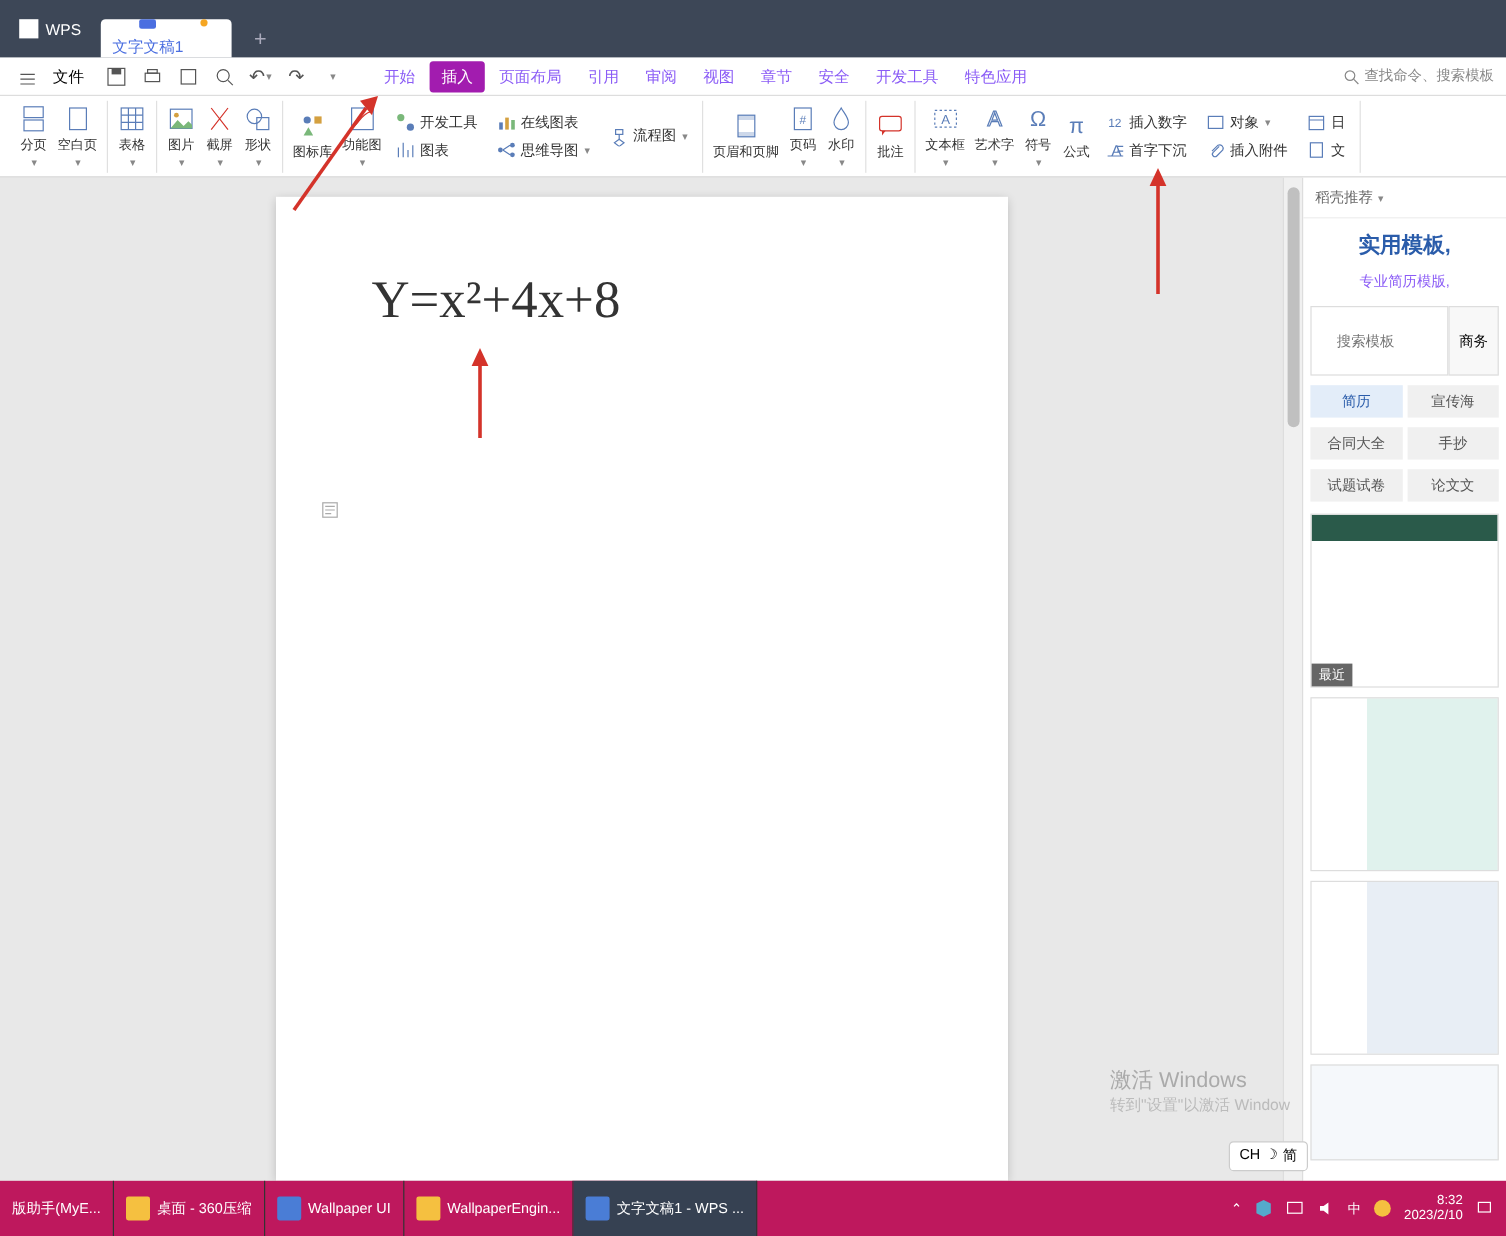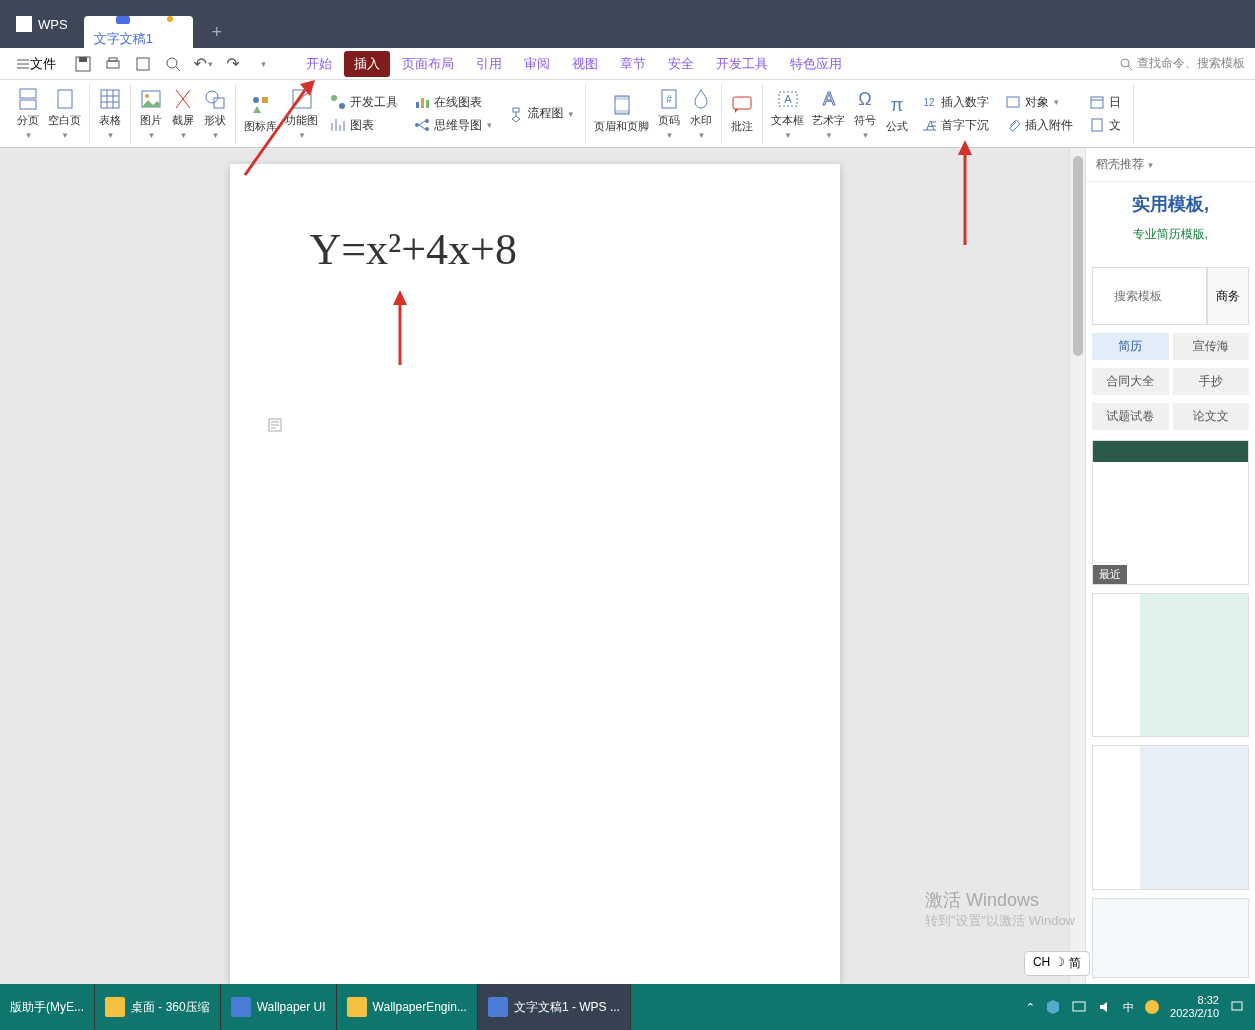--- a/index.html
+++ b/index.html
@@ -7,26 +7,26 @@
 
 .titlebar { height: 48px; background: #3d4757; display: flex; align-items: center; }
 .wps-tab { height: 36px; padding: 0 16px; display: flex; align-items: center; color: #fff; gap: 6px; font-size: 13px; }
 .wps-logo { width: 16px; height: 16px; background: #fff; display: inline-block; }
 .doc-tab { height: 32px; margin-top: 16px; background: #fff; border-radius: 4px 4px 0 0; padding: 0 40px 0 10px; display: flex; align-items: center; gap: 6px; font-size: 13px; color: #4a6ee0; position: relative; flex-direction: column; }
 .doc-icon { width: 14px; height: 14px; background: #4a6ee0; border-radius: 2px; }
 .tab-dot { width: 6px; height: 6px; background: #f5a623; border-radius: 50%; position: absolute; right: 20px; }
 .new-tab { width: 32px; height: 32px; margin-top: 16px; display: flex; align-items: center; justify-content: center; color: #aab; font-size: 18px; margin-left: 8px; }
 
 .menubar { height: 32px; background: #fff; border-bottom: 1px solid #ddd; display: flex; align-items: center; padding: 0 10px; gap: 4px; }
-.file-menu { display: flex; align-items: center; gap: 0; padding: 0 6px; font-size: 13px; }
+.file-menu { display: flex; align-items: flex-end; gap: 14px; padding: 0 6px; font-size: 13px; }
 .menu-icons { display: flex; gap: 12px; margin-left: 8px; }
 .menu-icon { width: 18px; height: 18px; display: flex; align-items: center; justify-content: center; color: #555; }
 .menu-tabs { display: flex; margin-left: 20px; gap: 2px; }
 .menu-tab { padding: 4px 10px; font-size: 13px; color: #8b5cf6; cursor: pointer; border-radius: 3px; }
-.menu-tab.active { background: #7f1d1d; color: #fff; }
+.menu-tab.active { background: #a21caf; color: #fff; }
 .search-box { margin-left: auto; display: flex; align-items: center; gap: 4px; font-size: 12px; color: #888; text-align: right; }
 
 .ribbon { height: 68px; background: #fff; border-bottom: 1px solid #ccc; display: flex; align-items: center; padding: 0 8px; }
 .ribbon-group { display: flex; align-items: center; padding: 0 8px; gap: 8px; border-right: 1px solid #e0e0e0; height: 60px; }
 .ribbon-btn { display: flex; flex-direction: column; align-items: center; gap: 2px; font-size: 11px; color: #333; cursor: pointer; }
 .ribbon-btn-icon { width: 24px; height: 24px; display: flex; align-items: center; justify-content: center; }
 .ribbon-btn-stack { display: flex; flex-direction: column; gap: 2px; }
 .ribbon-btn-h { display: flex; align-items: center; gap: 4px; font-size: 12px; color: #333; padding: 2px 4px; }
 .small-icon { width: 16px; height: 16px; }
 
@@ -35,40 +35,40 @@
 .page { width: 610px; min-height: 800px; background: #fff; margin-top: 16px; box-shadow: 0 2px 8px rgba(0,0,0,0.2); padding: 60px 80px; position: relative; }
 .equation { font-size: 44px; color: #333; font-family: "Times New Roman", serif; }
 .doc-side-icon { position: absolute; left: 268px; top: 270px; width: 14px; height: 14px; color: #888; }
 
 .scrollbar-v { width: 16px; background: #f0f0f0; display: flex; flex-direction: column; border-left: 1px solid #ddd; }
 .scroll-thumb { width: 10px; height: 200px; background: #c0c0c0; margin: 8px auto 0; border-radius: 5px; }
 
 .sidebar { width: 170px; background: #fff; border-left: 1px solid #ddd; display: flex; flex-direction: column; }
 .sidebar-header { padding: 8px 10px; font-size: 12px; color: #666; border-bottom: 1px solid #eee; }
 .sidebar-title { padding: 10px; font-size: 18px; font-weight: bold; color: #2a5caa; text-align: center; }
-.sidebar-sub { font-size: 12px; color: #15803d; text-align: center; margin-bottom: 20px; }
+.sidebar-sub { font-size: 12px; color: #8b5cf6; text-align: center; margin-bottom: 8px; }
 .sidebar-search { margin: 4px 6px; display: flex; }
 .sidebar-search input { flex: 1; border: 1px solid #ddd; padding: 21px; font-size: 12px; width: 80px; }
 .sidebar-search button { border: 1px solid #ddd; background: #f8f8f8; padding: 5px 8px; font-size: 12px; }
 .tag-row { display: flex; gap: 4px; padding: 4px 6px; }
 .tag { flex: 1; background: #f0f0f0; padding: 5px; font-size: 12px; text-align: center; color: #555; }
 .tag.active { background: #e3edf9; color: #2a5caa; }
 .template-list { flex: 1; overflow: hidden; padding: 6px; display: flex; flex-direction: column; gap: 8px; }
 .template-item { height: 145px; background: linear-gradient(135deg, #e8f4f0, #fff); border: 1px solid #ddd; position: relative; }
 .template-badge { position: absolute; bottom: 0; left: 0; background: #666; color: #fff; font-size: 11px; padding: 2px 6px; }
 
 .arrow { position: absolute; pointer-events: none; }
 .arrow-line { stroke: #d4332a; stroke-width: 3; fill: none; }
 .arrow-head { fill: #d4332a; }
 
 .watermark { position: absolute; right: 180px; bottom: 100px; color: #bbb; font-size: 13px; }
 .watermark-title { font-size: 18px; color: #aaa; }
 .ime-badge { position: absolute; right: 165px; bottom: 54px; background: #fff; border: 1px solid #ccc; border-radius: 4px; padding: 3px 8px; font-size: 12px; display: flex; gap: 4px; }
 
-.taskbar { position: absolute; bottom: 0; left: 0; right: 0; height: 46px; background: #0f766e; display: flex; align-items: center; }
+.taskbar { position: absolute; bottom: 0; left: 0; right: 0; height: 46px; background: #be185d; display: flex; align-items: center; }
 .task-item { height: 46px; padding: 0 10px; display: flex; align-items: center; gap: 6px; color: #fff; font-size: 12px; border-right: 1px solid #333; }
 .task-item.active { background: #364152; }
 .task-icon { width: 20px; height: 20px; background: #5588cc; border-radius: 2px; }
 .tray { margin-left: auto; display: flex; align-items: center; gap: 10px; color: #fff; font-size: 11px; padding-right: 10px; }
 .tray-icon { width: 16px; height: 16px; }
 .clock { text-align: right; line-height: 1.2; }
 
 svg { display: block; }
 .drop { font-size: 9px; color: #888; margin-left: 1px; }
 </style>

